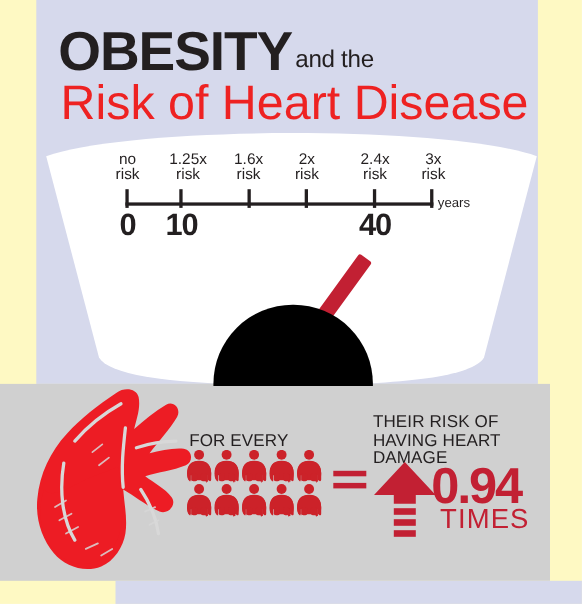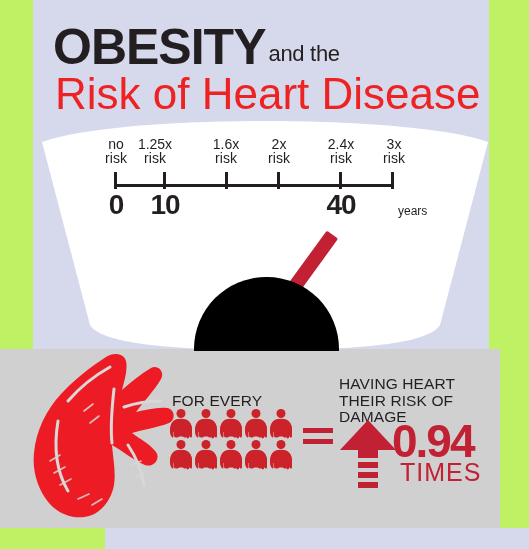--- a/index.html
+++ b/index.html
@@ -1,19 +1,19 @@
 <!DOCTYPE html>
 <html><head>
 <meta charset="utf-8">
 <style>
   html,body{margin:0;padding:0;background:#ffffff;}
   body{width:529px;height:549px;position:relative;overflow:hidden;
        font-family:"Liberation Sans","DejaVu Sans",sans-serif;}
 
-  .stage{position:absolute;left:0;top:0;width:529px;height:549px;background:#bef264;text-decoration:underline;}
+  .stage{position:absolute;left:0;top:0;width:529px;height:549px;background:#fef9c3;text-decoration:underline;}
 
   
   .panel-top{position:absolute;left:33px;top:0;width:456px;height:349px;background:#d6d9ec;}
   .panel-bottom{position:absolute;left:0;top:349px;width:500px;height:179px;background:#d0d0d0;}
   .panel-footer{position:absolute;left:105px;top:528px;width:424px;height:21px;background:#d6d9ec;}
 
   
   .title-wrap{position:absolute;left:53px;top:22px;width:430px;height:95px;}
   .t-line1{position:absolute;left:0;top:0;white-space:nowrap;}
   .t-obesity{font-size:50px;font-weight:bold;color:#231f20;letter-spacing:-1px;
@@ -30,21 +30,21 @@
   
   .scale{position:absolute;left:0;top:0;width:476px;height:360px;}
   .risk-lbl{position:absolute;text-align:center;font-size:14px;line-height:13.5px;
             color:#231f20;font-family:"Liberation Sans","DejaVu Sans",sans-serif;width:60px;}
   .risk-lbl b{font-weight:normal;display:block;}
   .axis-line{position:absolute;left:114px;top:184px;width:280px;height:3px;background:#231f20;}
   .tick{position:absolute;width:3px;height:17px;background:#231f20;top:172px;}
   .num{position:absolute;font-size:28px;font-weight:bold;color:#231f20;
        text-align:center;width:46px;top:189px;letter-spacing:-1px;
        font-family:"Liberation Sans","DejaVu Sans",sans-serif;}
-  .years{position:absolute;left:398px;top:177px;font-size:12px;color:#231f20;margin-top:27px;}
+  .years{position:absolute;left:398px;top:177px;font-size:12px;color:#231f20;}
 
   
   .hub{position:absolute;left:194px;top:277px;width:145px;height:74px;
        background:#000000;border-radius:72px 72px 0 0;}
   .needle{position:absolute;left:262px;top:214px;width:14px;height:108px;
           background:#c22033;transform-origin:50% 100%;transform:rotate(36deg);
           border-radius:2px;}
 
   
   .heart{position:absolute;left:28px;top:349px;width:160px;height:185px;}
@@ -88,21 +88,21 @@
     <svg width="450" height="230" viewBox="0 0 450 230">
       <path d="M 2,22 C 80,-6 370,-6 448,22 L 400,205 C 390,222 330,230 225,230 C 120,230 60,222 50,205 Z" fill="#ffffff"></path>
     </svg>
   </div>
 
   <div class="scale">
     <div class="risk-lbl" style="left:86px;top:138px;">
       <b>no</b>
       <b>risk</b>
     </div>
-    <div class="risk-lbl" style="left:125px;top:138px;">
+    <div class="risk-lbl" style="left:141px;top:138px;">
       <b>1.25x</b>
       <b>risk</b>
     </div>
     <div class="risk-lbl" style="left:196px;top:138px;">
       <b>1.6x</b>
       <b>risk</b>
     </div>
     <div class="risk-lbl" style="left:249px;top:138px;">
       <b>2x</b>
       <b>risk</b>
@@ -203,22 +203,22 @@
     </svg>
   </div>
 
 
   <div class="equals" title="=">
     <i></i>
     <i></i>
   </div>
 
   <div class="col-b">
+    <div class="cap">THEIR RISK OF</div>
     <div class="cap">HAVING HEART</div>
-    <div class="cap">THEIR RISK OF</div>
     <div class="cap">DAMAGE</div>
   </div>
 
   <div class="arrow">
     <svg width="56" height="72" viewBox="0 0 56 72">
       <g fill="#c22033">
         <path d="M28,0 L56,30 L38,30 L38,38 L18,38 L18,30 L0,30 Z"></path>
         <rect x="18" y="42" width="20" height="6"></rect>
         <rect x="18" y="52" width="20" height="6"></rect>
         <rect x="18" y="62" width="20" height="6"></rect>

